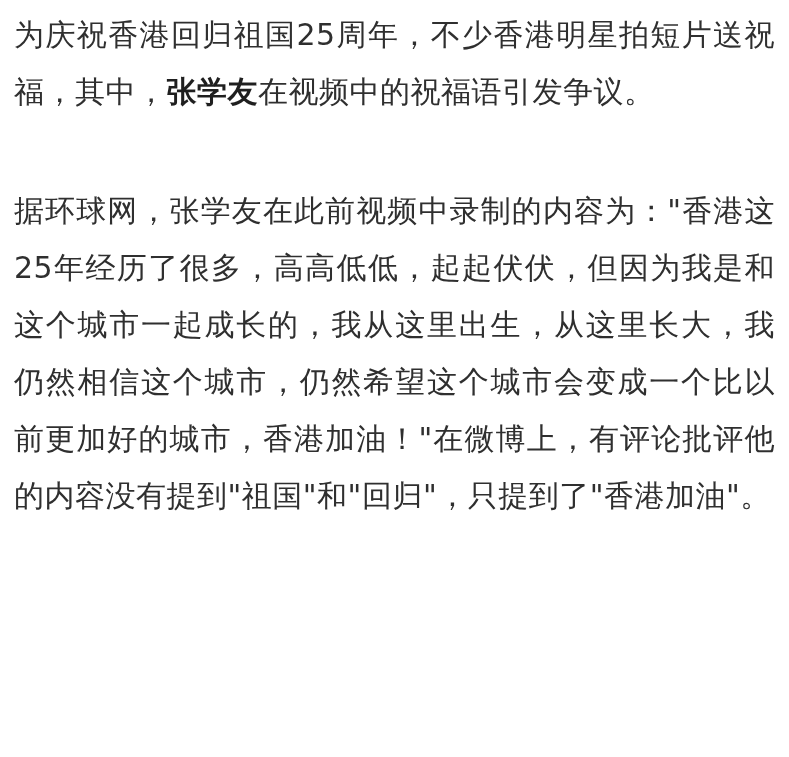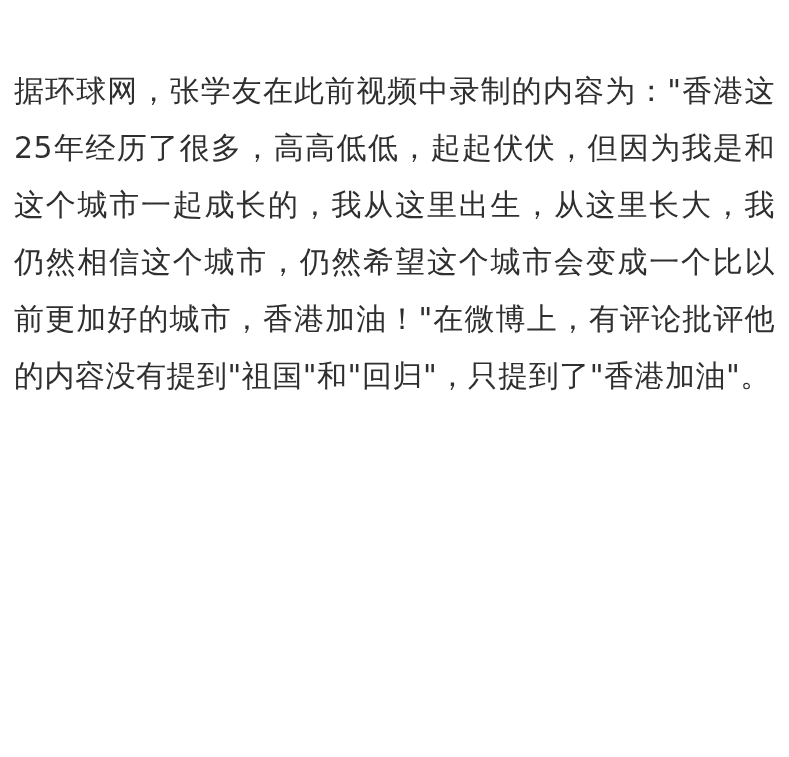--- a/index.html
+++ b/index.html
@@ -37,18 +37,19 @@
   .bold-name {
     font-weight: bold;
     color: #1f1f1f;
   }
 </style>
 </head>
 <body>
 
 <div class="article">
 
+  <p class="para para-1"><span>为庆祝香港回归祖国25周年，不少香港明星拍短</span><span>片送祝福，其中，</span><span class="bold-name">张学友</span><span>在视频中的祝福语引发争议。</span></p>
 
   <div class="para-gap"></div>
 
   <p class="para para-2"><span>据环球网，张学友在此前视频中录制的内容为："香港这25年经历了很多，高高低低，起起伏伏，但因为我是和这个城市一起成长的，我从这里出生，从这里长大，我仍然相信这个城市，仍然希望这个城市会变成一个比以前更加好的城市，香港加油！"在微博上，有评论批评他的内容没有提到"祖国"和"回归"，只提到了"香港加油"。</span></p>
 
 </div>
 
 </body></html>

